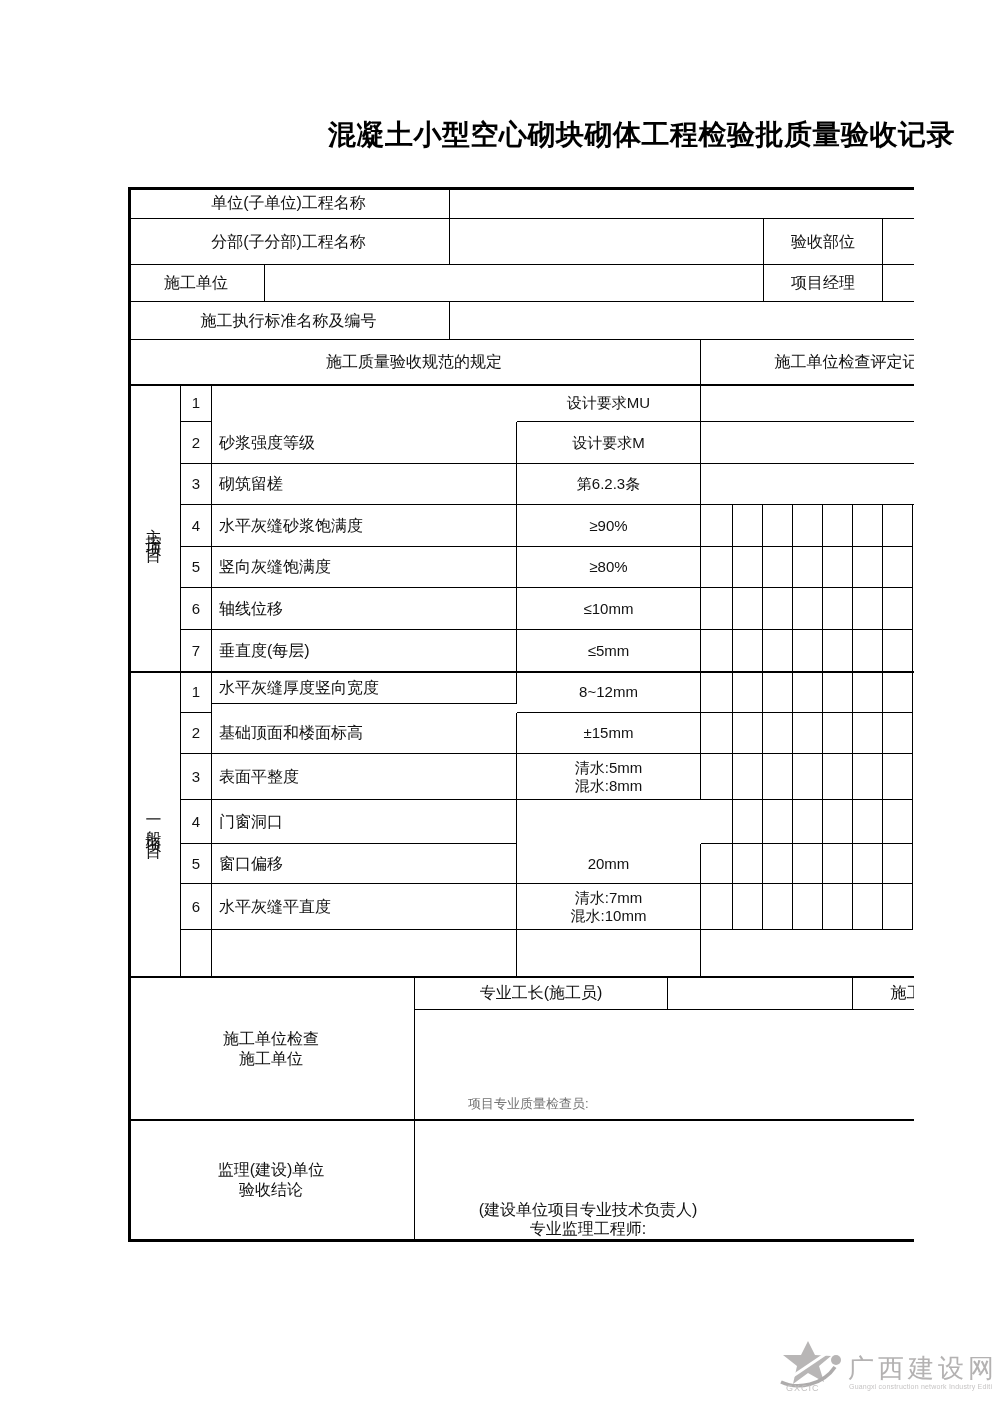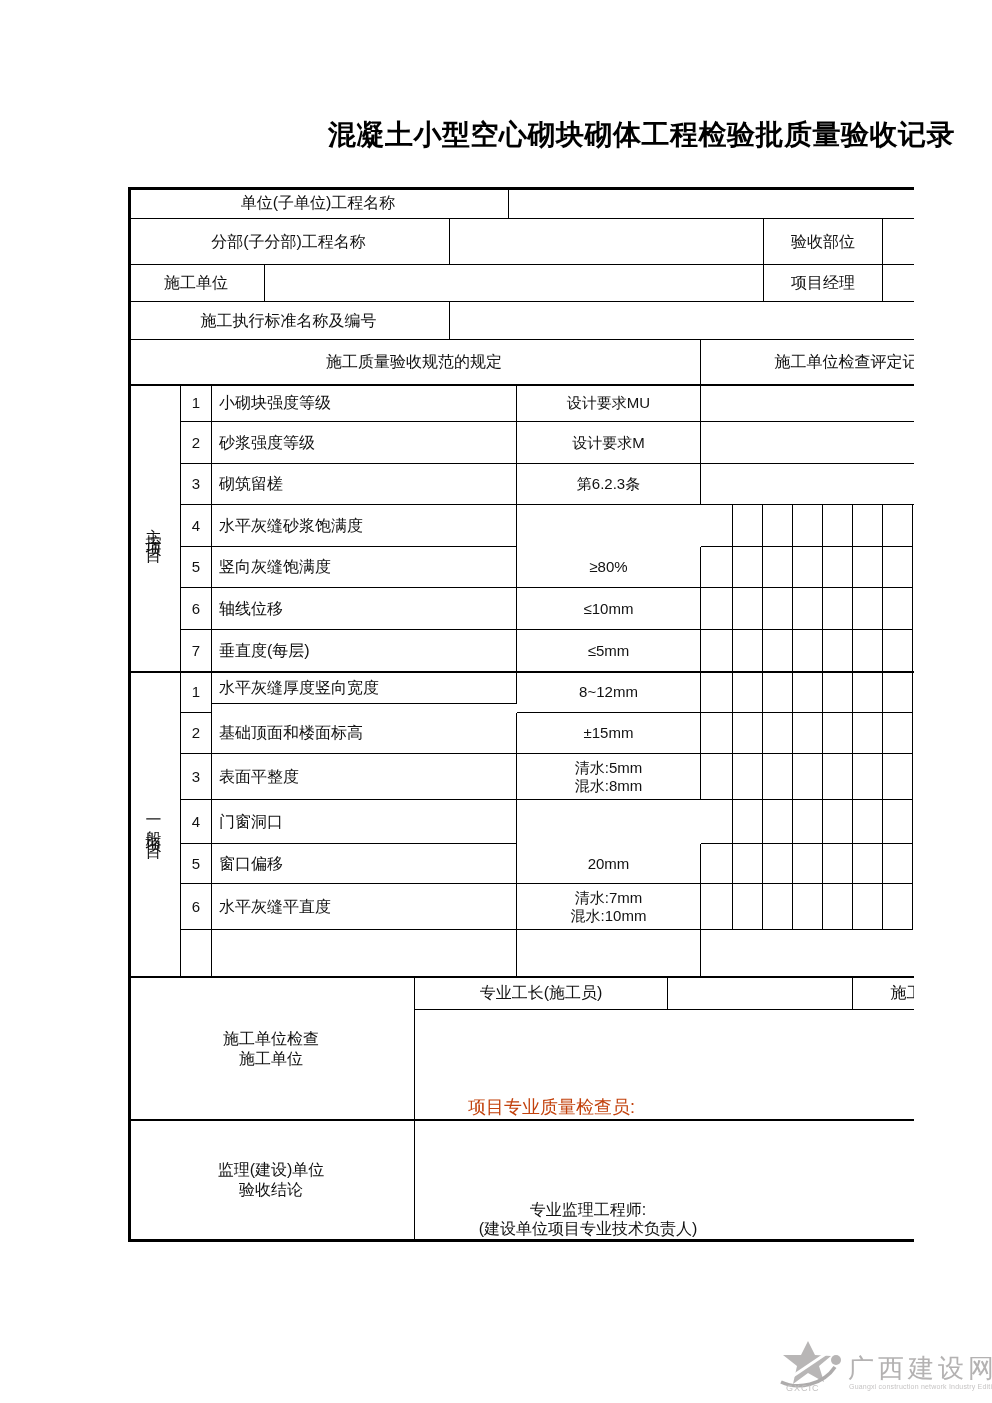--- a/index.html
+++ b/index.html
@@ -13,41 +13,41 @@
   .noR{border-right:none}
   .noB{border-bottom:none}
   .item{justify-content:flex-start;padding-left:7px}
   .num{font-size:15px}
   .spec{font-size:15px}
   .spec div{line-height:18px}
   .col{flex-direction:column}
   .col div{line-height:20px}
   .vlabel{writing-mode:vertical-rl;text-orientation:upright;letter-spacing:7px;font-size:16px}
   .hline,.vline{position:absolute;background:#000}
-  .freetext{position:absolute;font-size:18px;white-space:nowrap;color:#c2410c}
+  .freetext{position:absolute;font-size:13px;white-space:nowrap;color:#737373}
   .sigblock{position:absolute;left:287px;top:1013px;width:346px;text-align:center;font-size:16px}
   .sigblock div{line-height:19px;white-space:nowrap}
   
   .wm{position:absolute;left:778px;top:1336px;width:214px;height:64px}
   .wm-star{position:absolute;left:0;top:4px}
   .wm-dot{position:absolute;left:53px;top:19px;width:10px;height:10px;border-radius:50%;background:#b7b5b5}
   .wm-gx{position:absolute;left:8px;top:47px;font-size:9px;letter-spacing:1px;color:#c3c1c1}
   .wm-cn{position:absolute;left:70px;top:15px;font-size:26px;letter-spacing:4px;color:#b4b2b2;white-space:nowrap}
   .wm-en{position:absolute;left:71px;top:47px;font-size:7px;letter-spacing:0.2px;color:#c6c4c4;white-space:nowrap}
 </style>
 </head>
 <body>
 
 <div class="page">
 
   <div class="title">混凝土小型空心砌块砌体工程检验批质量验收记录</div>
 
   <div id="sheet">
 
-    <div class="cell" style="left:0;top:0;width:381px;height:32px">单位(子单位)工程名称</div>
+    <div class="cell" style="left:0;top:0;width:322px;height:32px">单位(子单位)工程名称</div>
     <div class="cell noR" style="left:322px;top:0;width:558px;height:32px"></div>
 
     <div class="cell" style="left:0;top:32px;width:322px;height:46px">分部(子分部)工程名称</div>
     <div class="cell" style="left:322px;top:32px;width:314px;height:46px"></div>
     <div class="cell" style="left:636px;top:32px;width:119px;height:46px">验收部位</div>
     <div class="cell noR" style="left:755px;top:32px;width:125px;height:46px"></div>
 
     <div class="cell" style="left:0;top:78px;width:137px;height:37px">施工单位</div>
     <div class="cell" style="left:137px;top:78px;width:499px;height:37px"></div>
     <div class="cell" style="left:636px;top:78px;width:119px;height:37px">项目经理</div>
@@ -66,52 +66,54 @@
     <div class="cell" style="left:287px;top:790px;width:253px;height:33px">专业工长(施工员)</div>
     <div class="cell" style="left:540px;top:790px;width:185px;height:33px"></div>
     <div class="cell noR" style="left:725px;top:790px;width:155px;height:33px">施工班组长</div>
     <div class="freetext" style="left:340px;top:908px">项目专业质量检查员:</div>
 
     <div class="cell noB col" style="left:0;top:933px;width:287px;height:120px">
       <div>监理(建设)单位</div>
       <div>验收结论</div>
     </div>
     <div class="sigblock">
+      <div>(建设单位项目专业技术负责人)</div>
       <div>专业监理工程师:</div>
-      <div>(建设单位项目专业技术负责人)</div>
     </div>
 
     <div class="hline" style="left:0;top:0;width:786px;height:3px"></div>
     <div class="vline" style="left:0;top:0;width:3px;height:1055px"></div>
     <div class="hline" style="left:0;top:197px;width:786px;height:2px"></div>
     <div class="hline" style="left:0;top:484px;width:786px;height:2px"></div>
     <div class="hline" style="left:0;top:789px;width:786px;height:2px"></div>
     <div class="hline" style="left:0;top:932px;width:786px;height:2px"></div>
     <div class="hline" style="left:0;top:1052px;width:786px;height:3px"></div>
   <div class="cell vlabel noB" style="left: 0px; top: 198px; width: 53px; height: 287px;">主控项目</div>
       <div class="cell num" style="left: 53px; top: 198px; width: 31px; height: 37px;">1</div>
-      <div class="cell item" style="left: 84px; top: 198px; width: 305px; height: 37px;">小砌块强度等级</div>
       <div class="cell spec col" style="left: 389px; top: 198px; width: 184px; height: 37px;">
         <div style="line-height: 18px;">设计要求MU</div>
       </div>
       <div class="cell noR" style="left: 573px; top: 198px; width: 307px; height: 37px;"></div>
       <div class="cell num" style="left: 53px; top: 235px; width: 31px; height: 42px;">2</div>
       <div class="cell item" style="left: 84px; top: 235px; width: 305px; height: 42px;">砂浆强度等级</div>
       <div class="cell spec col" style="left: 389px; top: 235px; width: 184px; height: 42px;">
         <div style="line-height: 18px;">设计要求M</div>
       </div>
       <div class="cell noR" style="left: 573px; top: 235px; width: 307px; height: 42px;"></div>
       <div class="cell num" style="left: 53px; top: 277px; width: 31px; height: 41px;">3</div>
       <div class="cell item" style="left: 84px; top: 277px; width: 305px; height: 41px;">砌筑留槎</div>
       <div class="cell spec col" style="left: 389px; top: 277px; width: 184px; height: 41px; align-items: center;">
         <div style="line-height: 18px;">第6.2.3条</div>
       </div>
       <div class="cell noR" style="left: 573px; top: 277px; width: 307px; height: 41px;"></div>
       <div class="cell num" style="left: 53px; top: 318px; width: 31px; height: 42px;">4</div>
       <div class="cell item" style="left: 84px; top: 318px; width: 305px; height: 42px;">水平灰缝砂浆饱满度</div>
+      <div class="cell spec col" style="left: 389px; top: 318px; width: 184px; height: 42px;">
+        <div style="line-height: 18px;">≥90%</div>
+      </div>
       <div class="cell" style="left: 573px; top: 318px; width: 32px; height: 42px;"></div>
       <div class="cell" style="left: 605px; top: 318px; width: 30px; height: 42px;"></div>
       <div class="cell" style="left: 635px; top: 318px; width: 30px; height: 42px;"></div>
       <div class="cell" style="left: 665px; top: 318px; width: 30px; height: 42px;"></div>
       <div class="cell" style="left: 695px; top: 318px; width: 30px; height: 42px;"></div>
       <div class="cell" style="left: 725px; top: 318px; width: 30px; height: 42px;"></div>
       <div class="cell" style="left: 755px; top: 318px; width: 30px; height: 42px;"></div>
       <div class="cell num" style="left: 53px; top: 360px; width: 31px; height: 41px;">5</div>
       <div class="cell item" style="left: 84px; top: 360px; width: 305px; height: 41px;">竖向灰缝饱满度</div>
       <div class="cell spec col" style="left: 389px; top: 360px; width: 184px; height: 41px;">

